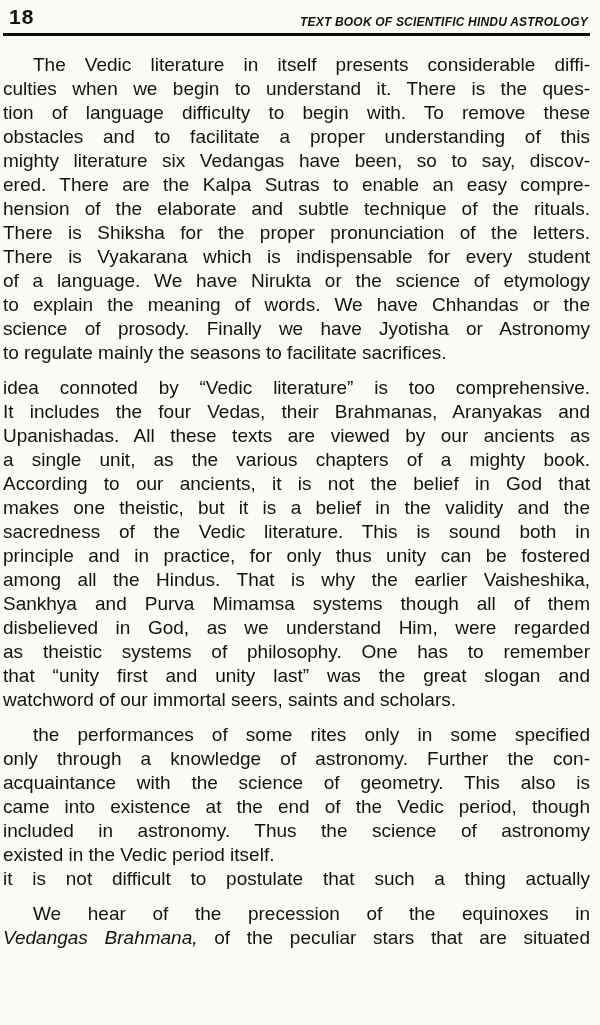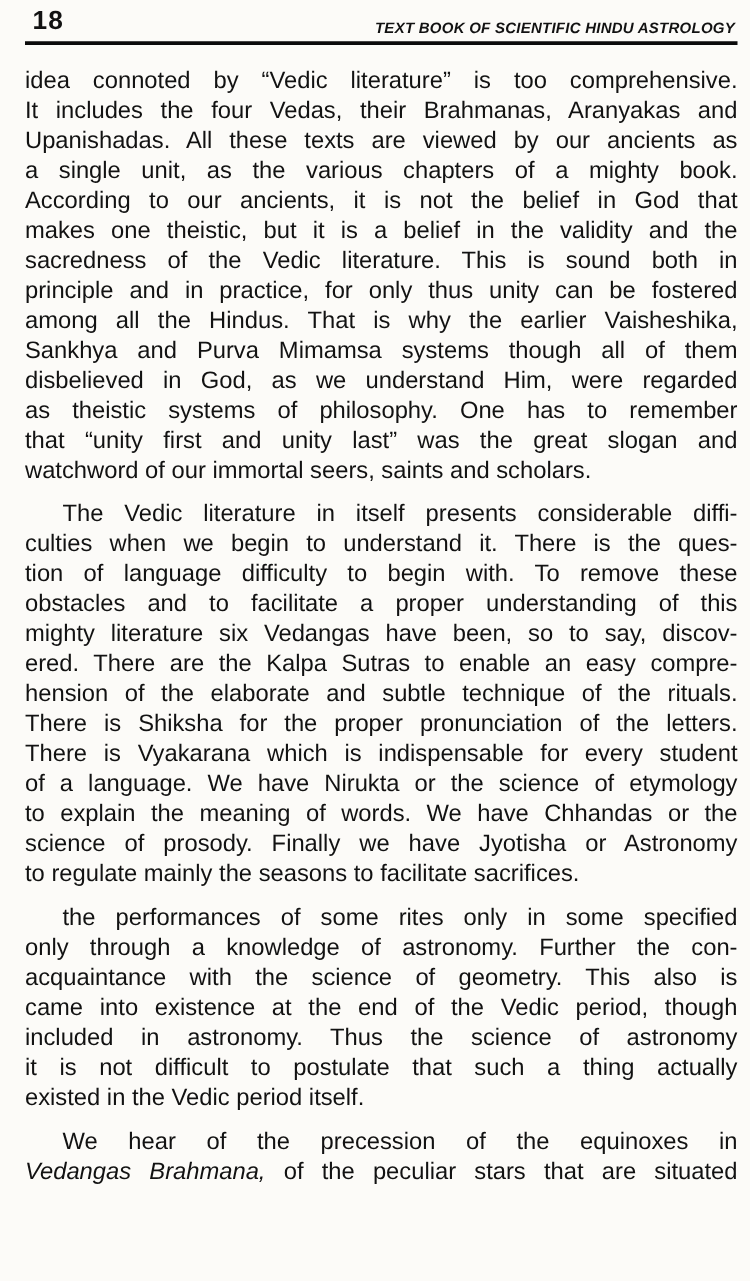--- a/index.html
+++ b/index.html
@@ -7,21 +7,21 @@
   body {
     height: 1025px;
     background: #fcfbf8;
     color: #121212;
     font-family: "Liberation Sans", "DejaVu Sans", sans-serif;
     overflow: hidden;
   }
   .page {
     width: 600px;
     height: 853px;
-    padding: 0 10px 0 20px;
+    padding: 0 10px 0 3px;
   }
   .page-header {
     display: flex;
     justify-content: space-between;
     align-items: flex-end;
     padding: 5px 2px 4px 6px;
   }
   .page-number {
     font-size: 21px;
     font-weight: bold;
@@ -56,58 +56,58 @@
 </head>
 <body>
 
 <div class="page">
   <div class="page-header">
     <span class="page-number">18</span>
     <span class="book-title">TEXT BOOK OF SCIENTIFIC HINDU ASTROLOGY</span>
   </div>
   <hr class="header-rule">
   <div class="page-body">
+      <div class="para indent">
+        <div class="line">The Vedic literature in itself presents considerable diffi-</div>
+        <div class="line">culties when we begin to understand it. There is the ques-</div>
+        <div class="line">tion of language difficulty to begin with. To remove these</div>
+        <div class="line">obstacles and to facilitate a proper understanding of this</div>
+        <div class="line">mighty literature six Vedangas have been, so to say, discov-</div>
+        <div class="line">ered. There are the Kalpa Sutras to enable an easy compre-</div>
+        <div class="line">hension of the elaborate and subtle technique of the rituals.</div>
+        <div class="line">There is Shiksha for the proper pronunciation of the letters.</div>
+        <div class="line">There is Vyakarana which is indispensable for every student</div>
+        <div class="line">of a language. We have Nirukta or the science of etymology</div>
+        <div class="line">to explain the meaning of words. We have Chhandas or the</div>
+        <div class="line">science of prosody. Finally we have Jyotisha or Astronomy</div>
+        <div class="line end">to regulate mainly the seasons to facilitate sacrifices.</div>
+      </div>
       <div class="para">
         <div class="line">idea connoted by “Vedic literature” is too comprehensive.</div>
         <div class="line">It includes the four Vedas, their Brahmanas, Aranyakas and</div>
         <div class="line">Upanishadas. All these texts are viewed by our ancients as</div>
         <div class="line">a single unit, as the various chapters of a mighty book.</div>
         <div class="line">According to our ancients, it is not the belief in God that</div>
         <div class="line">makes one theistic, but it is a belief in the validity and the</div>
         <div class="line">sacredness of the Vedic literature. This is sound both in</div>
         <div class="line">principle and in practice, for only thus unity can be fostered</div>
         <div class="line">among all the Hindus. That is why the earlier Vaisheshika,</div>
         <div class="line">Sankhya and Purva Mimamsa systems though all of them</div>
         <div class="line">disbelieved in God, as we understand Him, were regarded</div>
         <div class="line">as theistic systems of philosophy. One has to remember</div>
         <div class="line">that “unity first and unity last” was the great slogan and</div>
         <div class="line end">watchword of our immortal seers, saints and scholars.</div>
       </div>
       <div class="para indent">
-        <div class="line">The Vedic literature in itself presents considerable diffi-</div>
-        <div class="line">culties when we begin to understand it. There is the ques-</div>
-        <div class="line">tion of language difficulty to begin with. To remove these</div>
-        <div class="line">obstacles and to facilitate a proper understanding of this</div>
-        <div class="line">mighty literature six Vedangas have been, so to say, discov-</div>
-        <div class="line">ered. There are the Kalpa Sutras to enable an easy compre-</div>
-        <div class="line">hension of the elaborate and subtle technique of the rituals.</div>
-        <div class="line">There is Shiksha for the proper pronunciation of the letters.</div>
-        <div class="line">There is Vyakarana which is indispensable for every student</div>
-        <div class="line">of a language. We have Nirukta or the science of etymology</div>
-        <div class="line">to explain the meaning of words. We have Chhandas or the</div>
-        <div class="line">science of prosody. Finally we have Jyotisha or Astronomy</div>
-        <div class="line end">to regulate mainly the seasons to facilitate sacrifices.</div>
-      </div>
-      <div class="para indent">
         <div class="line">the performances of some rites only in some specified</div>
         <div class="line">only through a knowledge of astronomy. Further the con-</div>
         <div class="line">acquaintance with the science of geometry. This also is</div>
         <div class="line">came into existence at the end of the Vedic period, though</div>
         <div class="line">included in astronomy. Thus the science of astronomy</div>
+        <div class="line end">existed in the Vedic period itself.</div>
         <div class="line">it is not difficult to postulate that such a thing actually</div>
-        <div class="line end">existed in the Vedic period itself.</div>
       </div>
       <div class="para indent">
         <div class="line">We hear of the precession of the equinoxes in</div>
         <div class="line"><em>Vedangas Brahmana,</em><span> of the peculiar stars that are situated</span></div>
       </div>
     </div>
 </div>
 
 </body></html>

